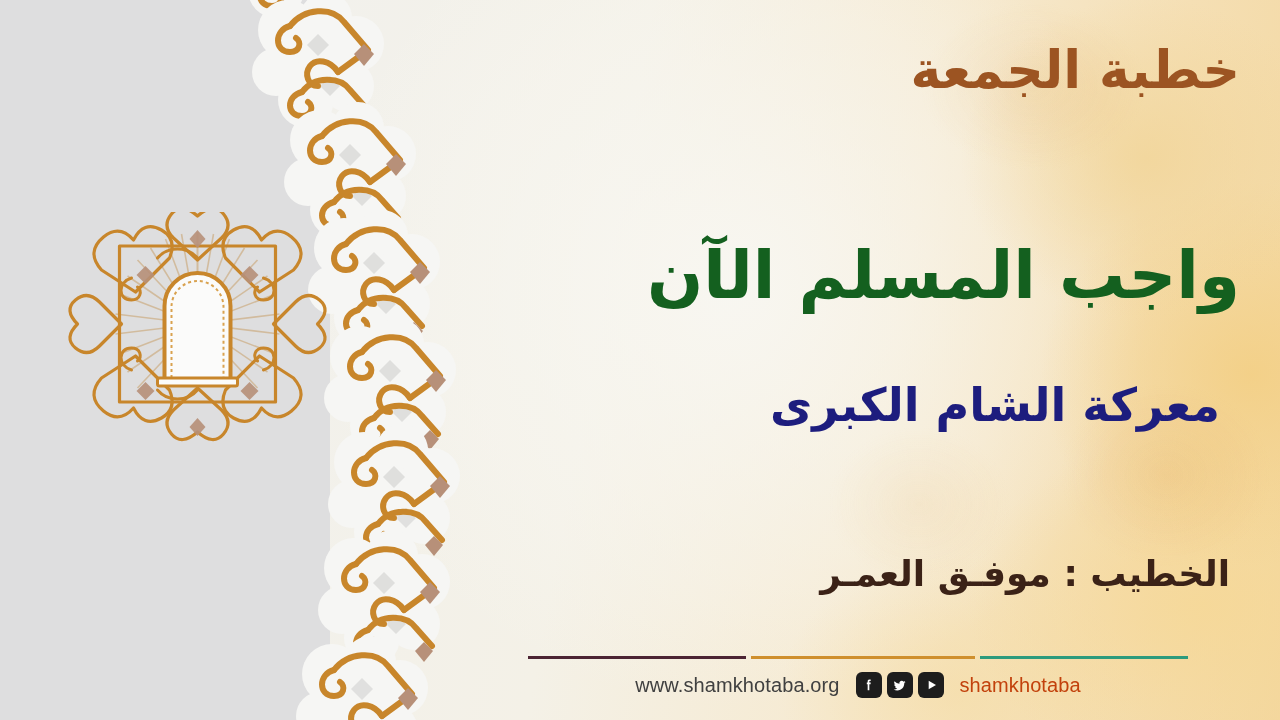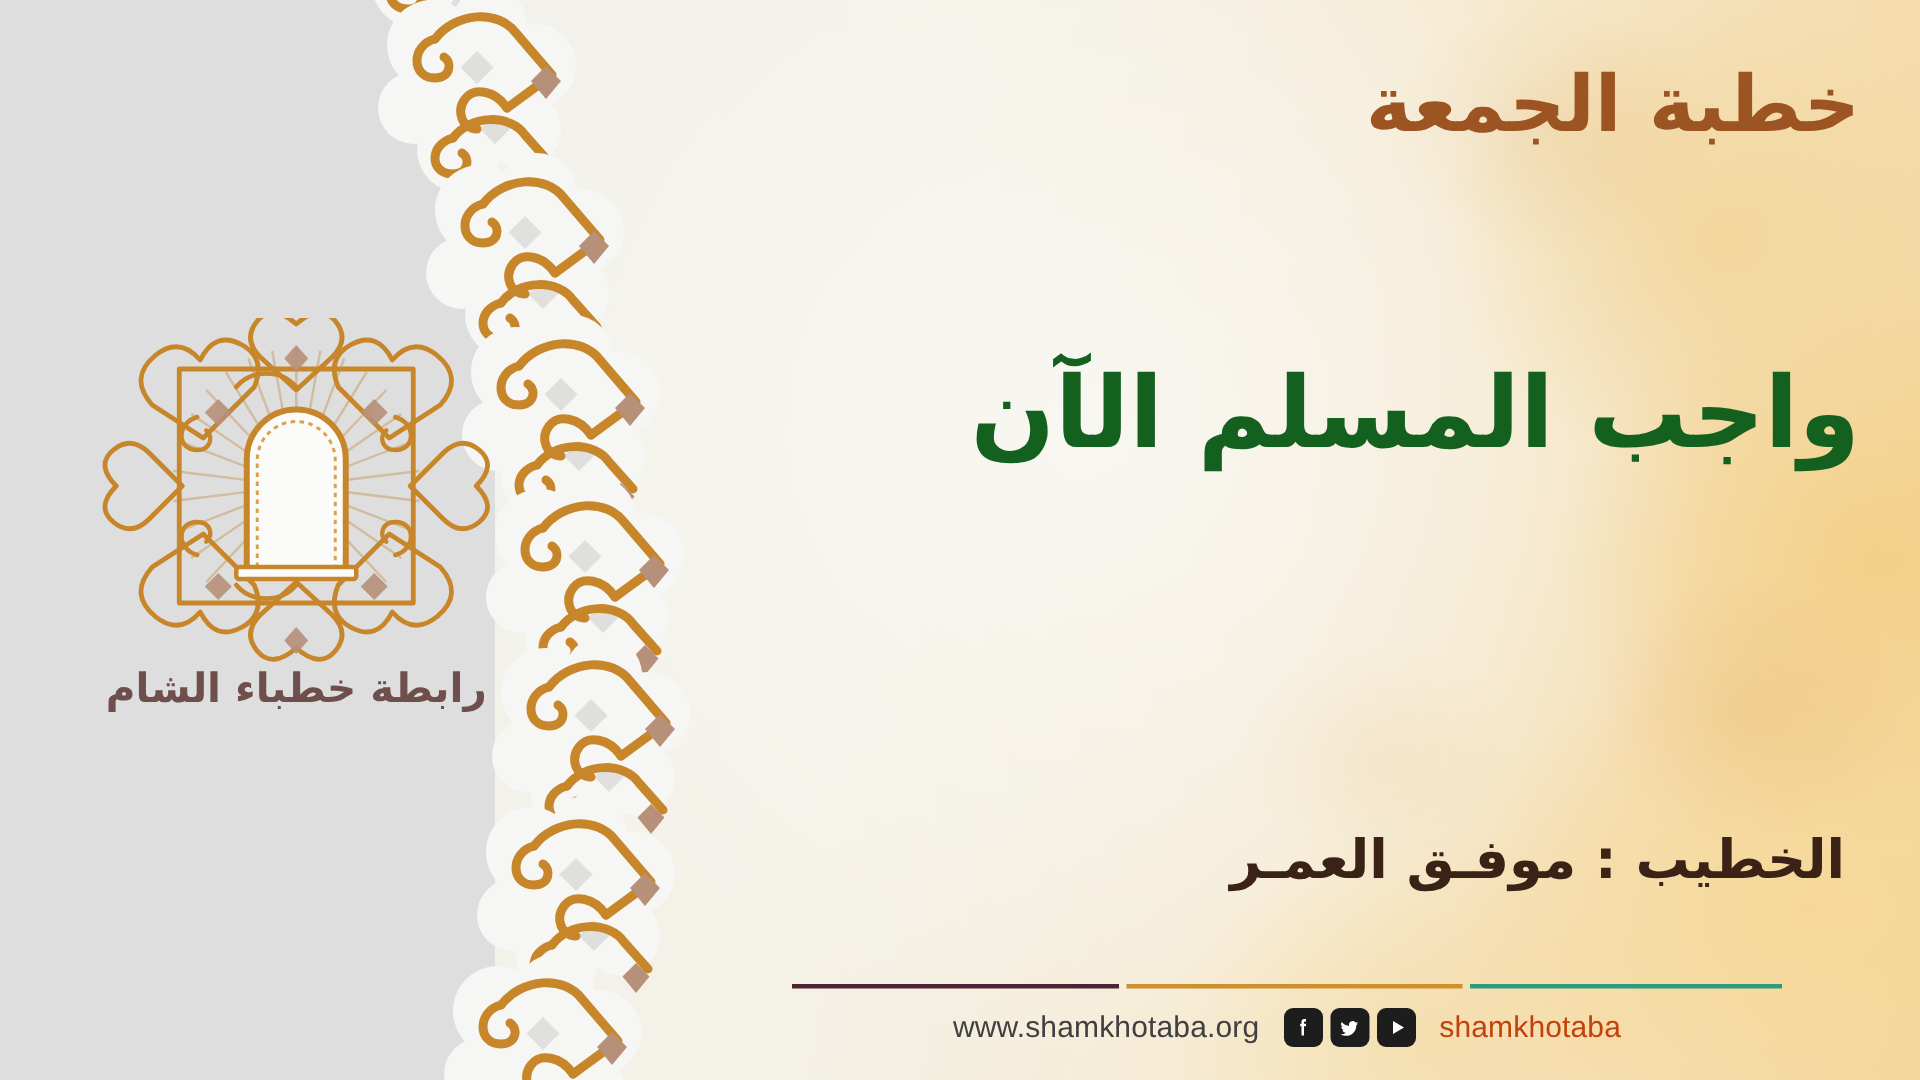--- a/index.html
+++ b/index.html
@@ -287,26 +287,26 @@
         </g>
 
         <g>
           <path d="M-33 58 L-33 -18 A33 33 0 0 1 33 -18 L33 58 Z" fill="#fbfbfa" stroke="#c8862b" stroke-width="4"></path>
           <path d="M-26 54 L-26 -17 A26 26 0 0 1 26 -17 L26 54 Z" fill="none" stroke="#d9a24f" stroke-width="2" stroke-dasharray="3 3"></path>
           <rect x="-40" y="54" width="80" height="8" rx="2" fill="#fbfbfa" stroke="#c8862b" stroke-width="3"></rect>
         </g>
       </g>
     </svg>
 
-    <div class="logo-ar">رابطة خطباء الشام</div>
   </div>
 
   <div class="content">
     <div class="kicker">خطبة الجمعة</div>
     <div class="title">واجب المسلم الآن</div>
+    <div class="subtitle">معركة الشام الكبرى</div>
     <div class="speaker">الخطيب : موفـق العمـر</div>
   </div>
 
   <div class="footer">
 
     <div class="rule">
       <span class="rule-seg a" style="background:#4c2433"></span>
       <span class="rule-seg b" style="background:#cf8f2d"></span>
       <span class="rule-seg c" style="background:#2d9b7d"></span>
     </div>

